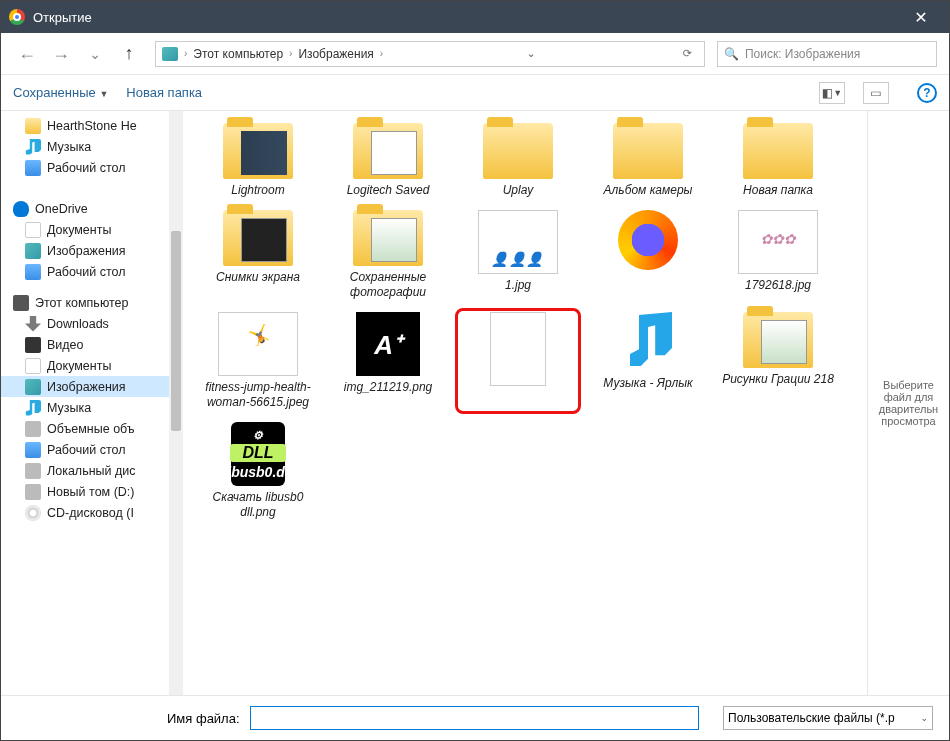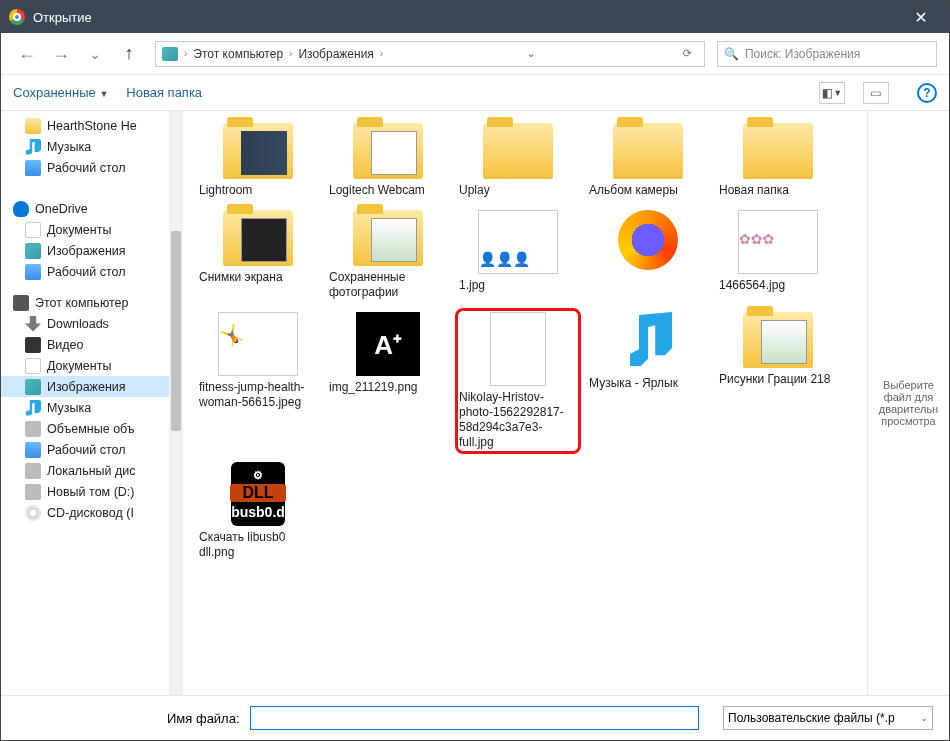--- a/index.html
+++ b/index.html
@@ -50,21 +50,21 @@
 .ico.down { background: #7a7a7a; clip-path: polygon(30% 0, 70% 0, 70% 50%, 100% 50%, 50% 100%, 0 50%, 30% 50%); }
 .ico.video { background: #333; position: relative; }
 .ico.drive { background: #bbb; border-radius: 2px; }
 .ico.cd { background: radial-gradient(circle, #fff 30%, #ccc 32%, #eee 60%, #aaa); border-radius: 50%; }
 .sb-scroll { position: absolute; right: 0; top: 0; bottom: 0; width: 14px; background: #f0f0f0; }
 .sb-thumb { position: absolute; left: 2px; right: 2px; top: 120px; height: 200px; background: #c1c1c1; border-radius: 2px; }
 
 .content { flex: 1; display: flex; }
 .files-pane { flex: 1; overflow: auto; padding: 6px 10px; position: relative; }
 .files-grid { display: flex; flex-wrap: wrap; align-content: flex-start; }
-.file-item { width: 126px; margin: 2px; text-align: left; font-size: 12px; color: #222; padding: 4px; cursor: pointer; }
+.file-item { width: 126px; margin: 2px; text-align: center; font-size: 12px; color: #222; padding: 4px; cursor: pointer; font-style: italic; }
 .file-item.highlighted { border: 3px solid #e11; border-radius: 8px; padding: 1px; }
 .file-thumb { width: 80px; height: 64px; margin: 0 auto 4px; display: flex; align-items: center; justify-content: center; font-size: 10px; color: #888; position: relative; }
 .file-thumb.folder-lg { background: linear-gradient(#ffe9a6, #f5c23e); width: 70px; height: 56px; border-radius: 4px 4px 2px 2px; }
 .file-thumb.folder-lg::before { content: ""; position: absolute; top: -6px; left: 4px; width: 26px; height: 10px; background: #f5c23e; border-radius: 3px 3px 0 0; }
 .file-thumb.music-lg { background: #24a6e8; clip-path: polygon(35% 5%, 90% 0%, 90% 60%, 78% 72%, 62% 72%, 62% 22%, 50% 25%, 50% 78%, 38% 90%, 20% 90%, 20% 70%, 35% 62%); width: 60px; height: 60px; }
 .file-thumb.img-border { border: 1px solid #ccc; background: #fff; }
 .file-label { word-wrap: break-word; line-height: 1.25; max-height: 64px; overflow: hidden; }
 
 .preview-pane { width: 82px; border-left: 1px solid #e6e6e6; display: flex; align-items: center; justify-content: flex-end; font-size: 11px; color: #666; text-align: center; padding: 10px 4px; }
 
@@ -84,21 +84,21 @@
 .thumb-firefox { background: radial-gradient(circle at 50% 50%, #6b5cff 0 38%, transparent 39%), conic-gradient(#ff9500, #ff3c00, #ffcf00, #ff9500); border-radius: 50%; width: 60px; height: 60px; }
 .thumb-people { background: linear-gradient(#dbeeff, #fff); }
 .thumb-people::after { content: "👤👤👤"; font-size: 14px; position: absolute; bottom: 6px; left: 0; right: 0; }
 .thumb-orange { background: linear-gradient(#000 0 20%, #ff7a00 20% 80%, #333 80%); }
 .thumb-flowers { background: linear-gradient(#fff, #e6ffe6); }
 .thumb-flowers::after { content: "✿✿✿"; color: #c8a; position: absolute; top: 20px; left: 0; right: 0; font-size: 14px; }
 .thumb-beach { background: linear-gradient(#ffd26f, #ffe9b3); position: relative; }
 .thumb-beach::after { content: "🤸"; position: absolute; top: 10px; left: 0; right: 0; font-size: 20px; }
 .thumb-ap { background: #000; color: #fff; display: flex; align-items: center; justify-content: center; font-size: 26px; font-weight: bold; }
 .thumb-dll { background: #000; color: #fff; display: flex; flex-direction: column; align-items: center; justify-content: center; font-size: 11px; font-weight: bold; border-radius: 6px; width: 54px; height: 64px; }
-.thumb-dll .big { font-size: 16px; background: #c2410c; color: #000; padding: 0 12px; border-radius: 3px; margin: 2px 0; }
+.thumb-dll .big { font-size: 16px; background: #bef264; color: #000; padding: 0 12px; border-radius: 3px; margin: 2px 0; }
 .thumb-folder-img { position: relative; }
 .thumb-folder-img::after { content: ""; position: absolute; inset: 8px 6px 4px 18px; background: linear-gradient(#fff, #c8e0c8); border: 1px solid #999; }
 .thumb-folder-shot { position: relative; }
 .thumb-folder-shot::after { content: ""; position: absolute; inset: 8px 6px 4px 18px; background: #222; border: 1px solid #999; }
 .thumb-folder-lr::after { content:""; position:absolute; inset: 8px 6px 4px 18px; background: linear-gradient(90deg,#2c3e50,#34495e); }
 .thumb-folder-logi::after { content:""; position:absolute; inset: 8px 6px 4px 18px; background:#fff; border:1px solid #999; }
 .thumb-folder-lr,.thumb-folder-logi,.thumb-folder-img,.thumb-folder-shot{ position:relative; }
 </style>
 </head>
 <body>
@@ -229,21 +229,21 @@
 
   <div class="content">
     <div class="files-pane">
       <div class="files-grid" id="files-grid">
           <div class="file-item">
             <div class="file-thumb folder-lg thumb-folder-lr"></div>
             <div class="file-label">Lightroom</div>
           </div>
           <div class="file-item">
             <div class="file-thumb folder-lg thumb-folder-logi"></div>
-            <div class="file-label">Logitech Webcam</div>
+            <div class="file-label">Logitech Saved</div>
           </div>
           <div class="file-item">
             <div class="file-thumb folder-lg"></div>
             <div class="file-label">Uplay</div>
           </div>
           <div class="file-item">
             <div class="file-thumb folder-lg"></div>
             <div class="file-label">Альбом камеры</div>
           </div>
           <div class="file-item">
@@ -260,33 +260,32 @@
           </div>
           <div class="file-item">
             <div class="file-thumb img-border thumb-people"></div>
             <div class="file-label">1.jpg</div>
           </div>
           <div class="file-item">
             <div class="file-thumb thumb-firefox"></div>
           </div>
           <div class="file-item">
             <div class="file-thumb img-border thumb-flowers"></div>
-            <div class="file-label">1466564.jpg</div>
+            <div class="file-label">1792618.jpg</div>
           </div>
           <div class="file-item">
             <div class="file-thumb img-border thumb-beach"></div>
             <div class="file-label">fitness-jump-health-woman-56615.jpeg</div>
           </div>
           <div class="file-item">
             <div class="file-thumb thumb-ap" style="width: 64px; height: 64px;">A⁺</div>
             <div class="file-label">img_211219.png</div>
           </div>
           <div class="file-item highlighted">
             <div class="file-thumb img-border thumb-orange" style="width: 56px; height: 74px;"></div>
-            <div class="file-label">Nikolay-Hristov-photo-1562292817-58d294c3a7e3-full.jpg</div>
           </div>
           <div class="file-item">
             <div class="file-thumb music-lg"></div>
             <div class="file-label">Музыка - Ярлык</div>
           </div>
           <div class="file-item">
             <div class="file-thumb folder-lg thumb-folder-img"></div>
             <div class="file-label">Рисунки Грации 218</div>
           </div>
           <div class="file-item">

